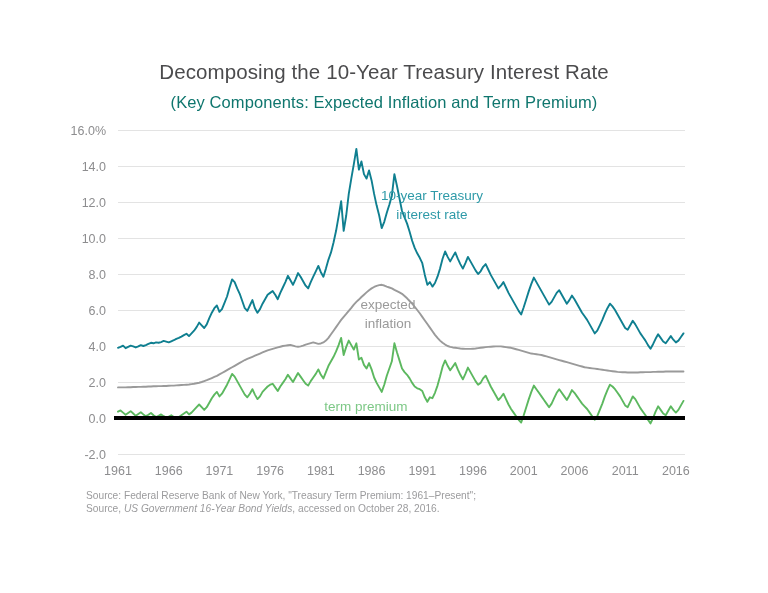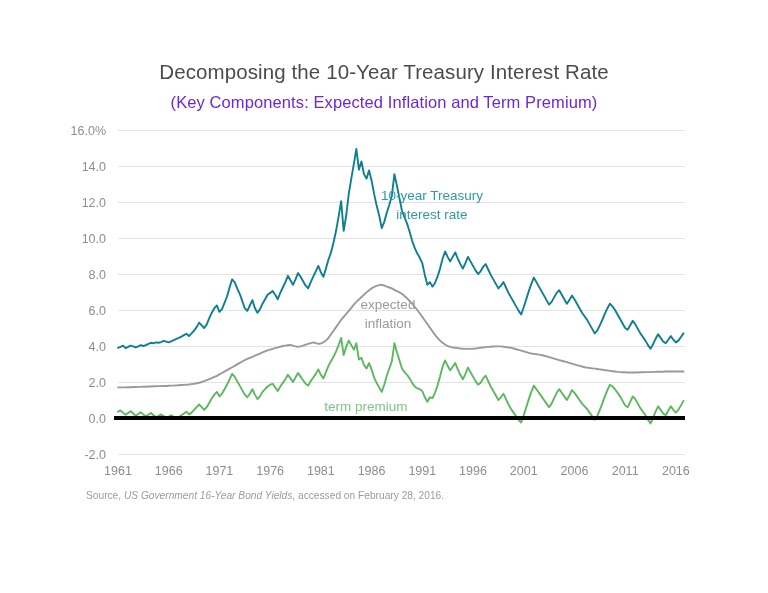--- a/index.html
+++ b/index.html
@@ -32,21 +32,21 @@
     letter-spacing: 0.1px;
   }
   #subtitle {
     position: absolute;
     left: 0;
     top: 93px;
     width: 768px;
     text-align: center;
     font-size: 16.5px;
     font-weight: 400;
-    color: #6d28d9;
+    color: #0f766e;
     letter-spacing: 0.1px;
   }
   #plot-wrap {
     position: absolute;
     left: 0;
     top: 0;
     width: 768px;
     height: 593px;
   }
   #plot-svg {
@@ -155,16 +155,17 @@
         </g>
       <g id="annotation-group">
           <text x="432" y="200" text-anchor="middle" class="series-label" fill="#2e9aa8"><tspan x="432">10-year Treasury</tspan><tspan x="432" dy="19">interest rate</tspan></text>
           <text x="388" y="309" text-anchor="middle" class="series-label" fill="#9a9a9a"><tspan x="388">expected</tspan><tspan x="388" dy="19">inflation</tspan></text>
           <text x="366" y="411" text-anchor="middle" class="series-label" fill="#7dc886"><tspan x="366">term premium</tspan></text>
         </g>
     </svg>
   </div>
 
   <div id="source">
-    <div><span>Source, </span><span class="ital">US Government 16-Year Bond Yields</span><span>, accessed on February 28, 2016.</span></div>
+    <div>Source: Federal Reserve Bank of New York, "Treasury Term Premium: 1961–Present";</div>
+    <div><span>Source, </span><span class="ital">US Government 16-Year Bond Yields</span><span>, accessed on October 28, 2016.</span></div>
   </div>
 
 </div>
 
 </body></html>

